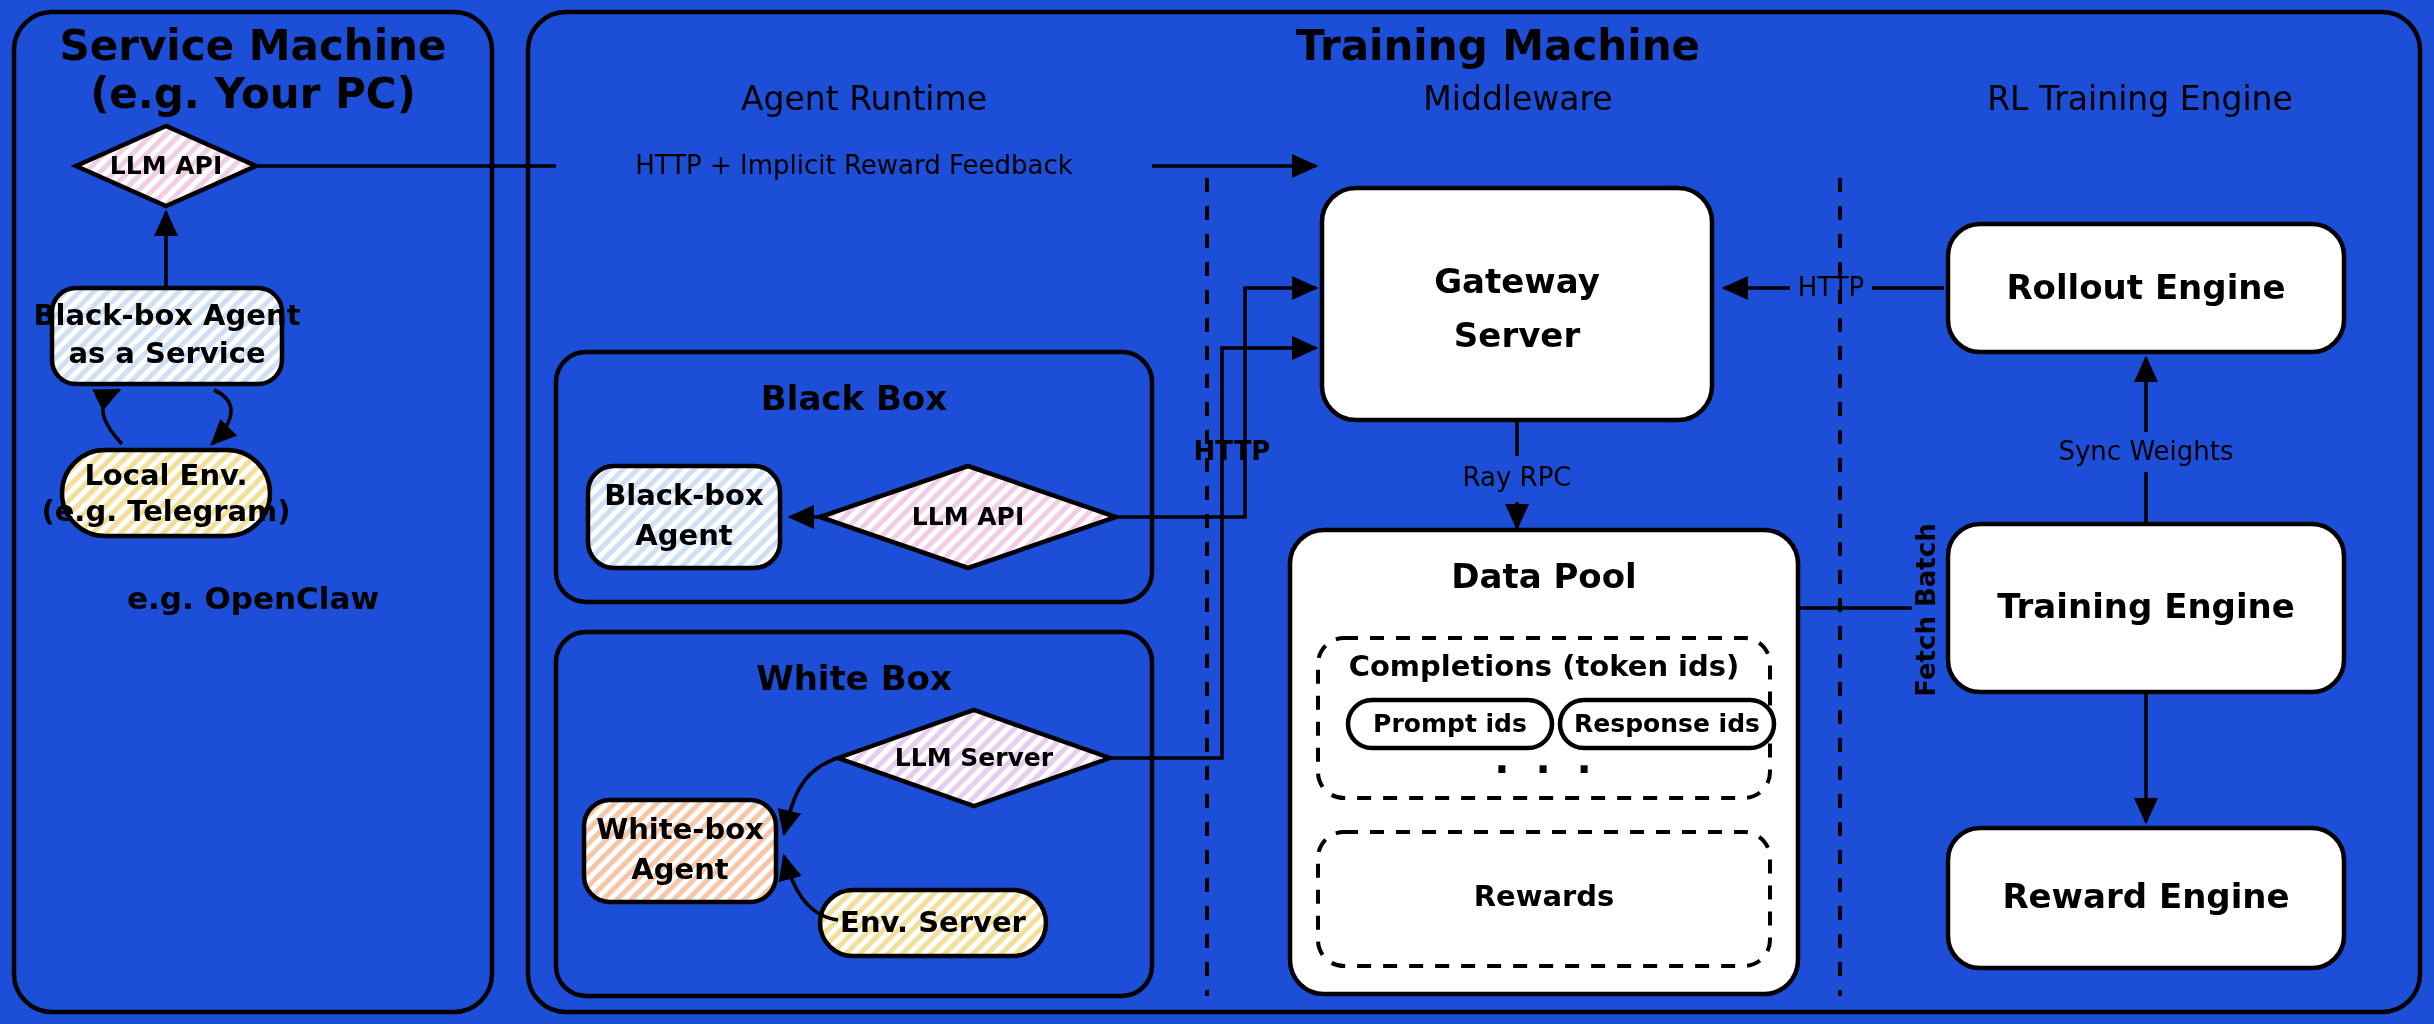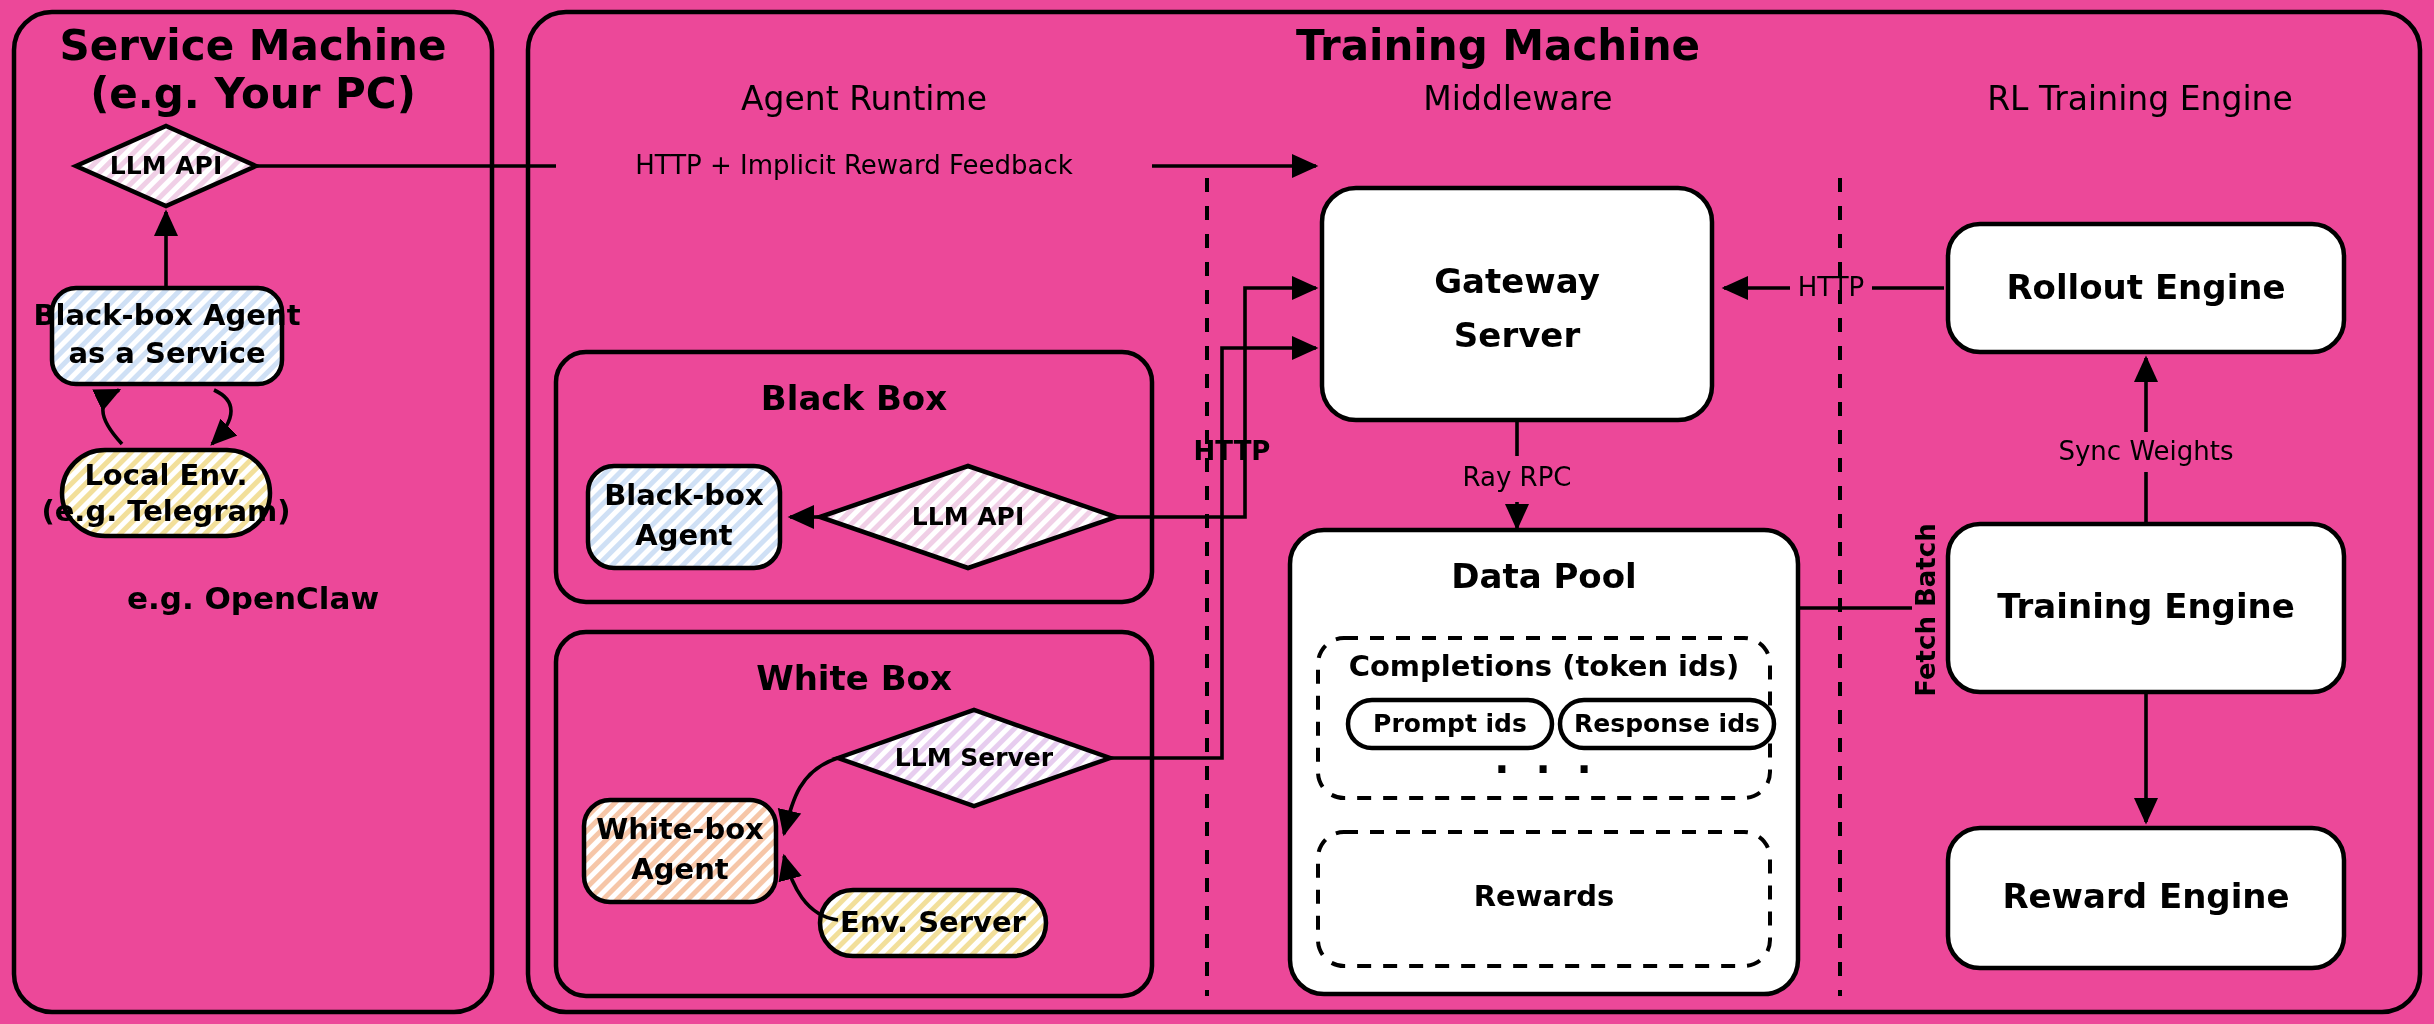--- a/index.html
+++ b/index.html
@@ -4,21 +4,21 @@
 <style>
   html, body {
     margin: 0;
     padding: 0;
     background: #ffffff;
   }
   #root {
     position: relative;
     width: 2434px;
     height: 1024px;
-    background: #ec4899;
+    background: #1d4ed8;
     font-family: "DejaVu Sans", sans-serif;
     overflow: hidden;
     text-align: center;
   }
   svg#diagram {
     position: absolute;
     top: 0; left: 0;
     width: 2434px;
     height: 1024px;
   }

